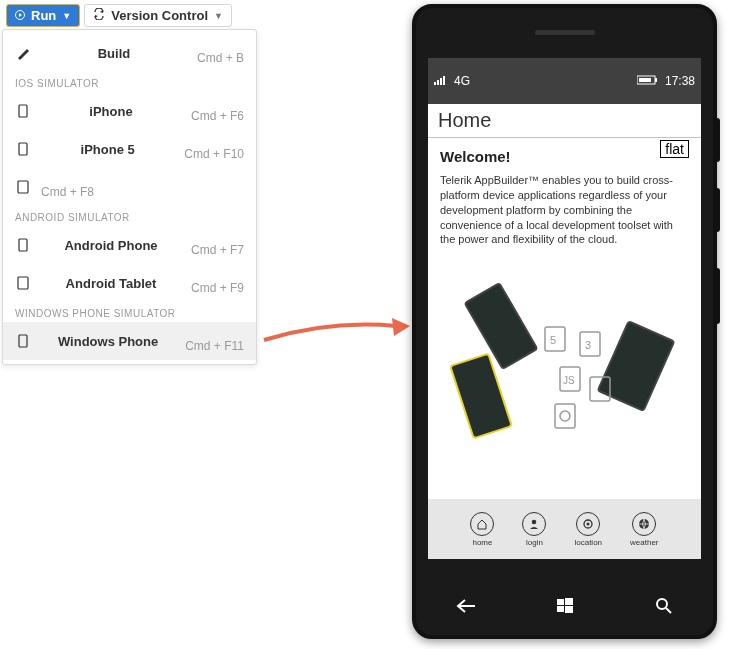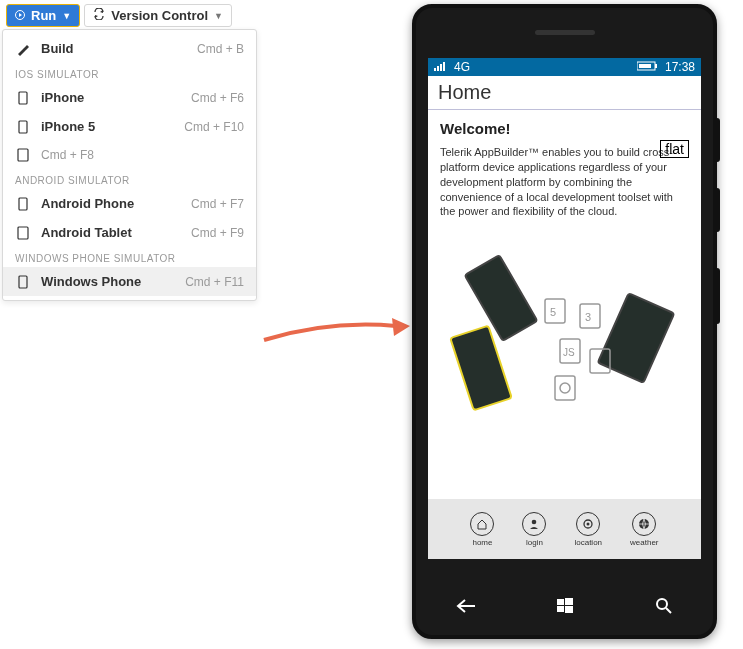--- a/index.html
+++ b/index.html
@@ -58,22 +58,22 @@
 }
 .dd-item {
   display: flex;
   align-items: center;
   gap: 10px;
   padding: 7px 12px;
   font-size: 13px;
   color: #333;
   cursor: pointer;
 }
-.dd-item .lbl { font-weight: 600; flex: 1; }
-.dd-item .sc { font-size: 12px; color: #9a9a9a; }
+.dd-item .lbl { font-weight: 600; flex: 1; text-align: center; }
+.dd-item .sc { font-size: 12px; color: #9a9a9a; margin-top: 10px; }
 .dd-item .ico { width: 16px; color: #555; display:inline-flex; justify-content:center;}
 .dd-header {
   padding: 6px 12px 3px;
   font-size: 10px;
   letter-spacing: .5px;
   color: #9a9a9a;
 }
 .dd-item.sel { background: #f0f0f0; }
 
 
@@ -111,23 +111,23 @@
 }
 .screen {
   position: absolute;
   top: 50px; left: 12px; right: 12px; bottom: 76px;
   background: #fff;
 }
 .status {
   display: flex;
   align-items: center;
   gap: 6px;
-  background: #0369a1;
+  background: #404040;
   color: #fff;
-  padding: 2px 6px;
+  padding: 16px 6px;
   font-size: 12px;
 }
 .status .sp { flex: 1; }
 .page-title {
   padding: 5px 10px;
   font-size: 20px;
   color: #333;
   border-bottom: 1px solid #bfbfd9;
 }
 .content {

